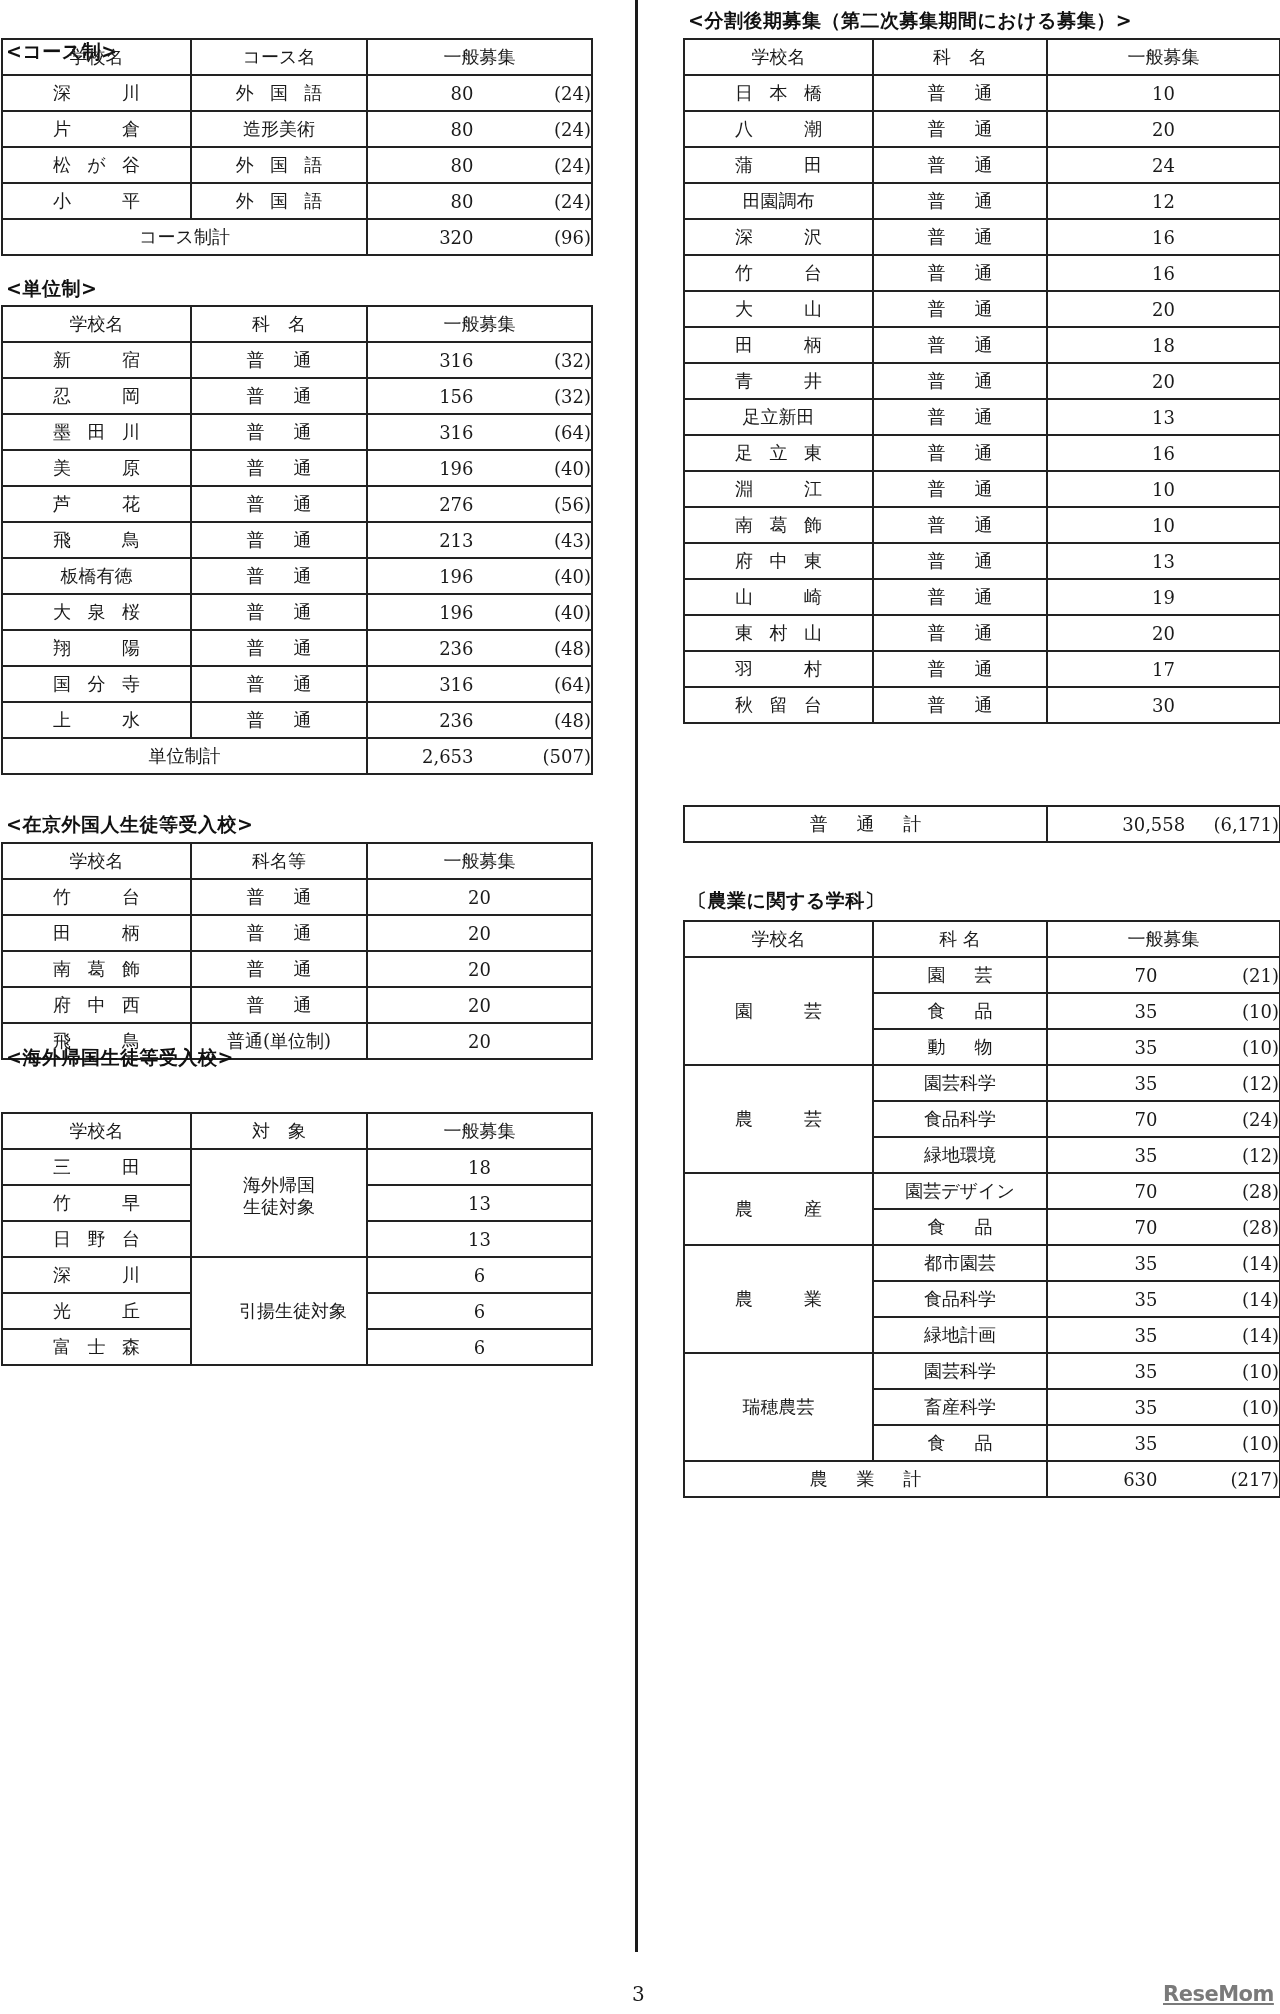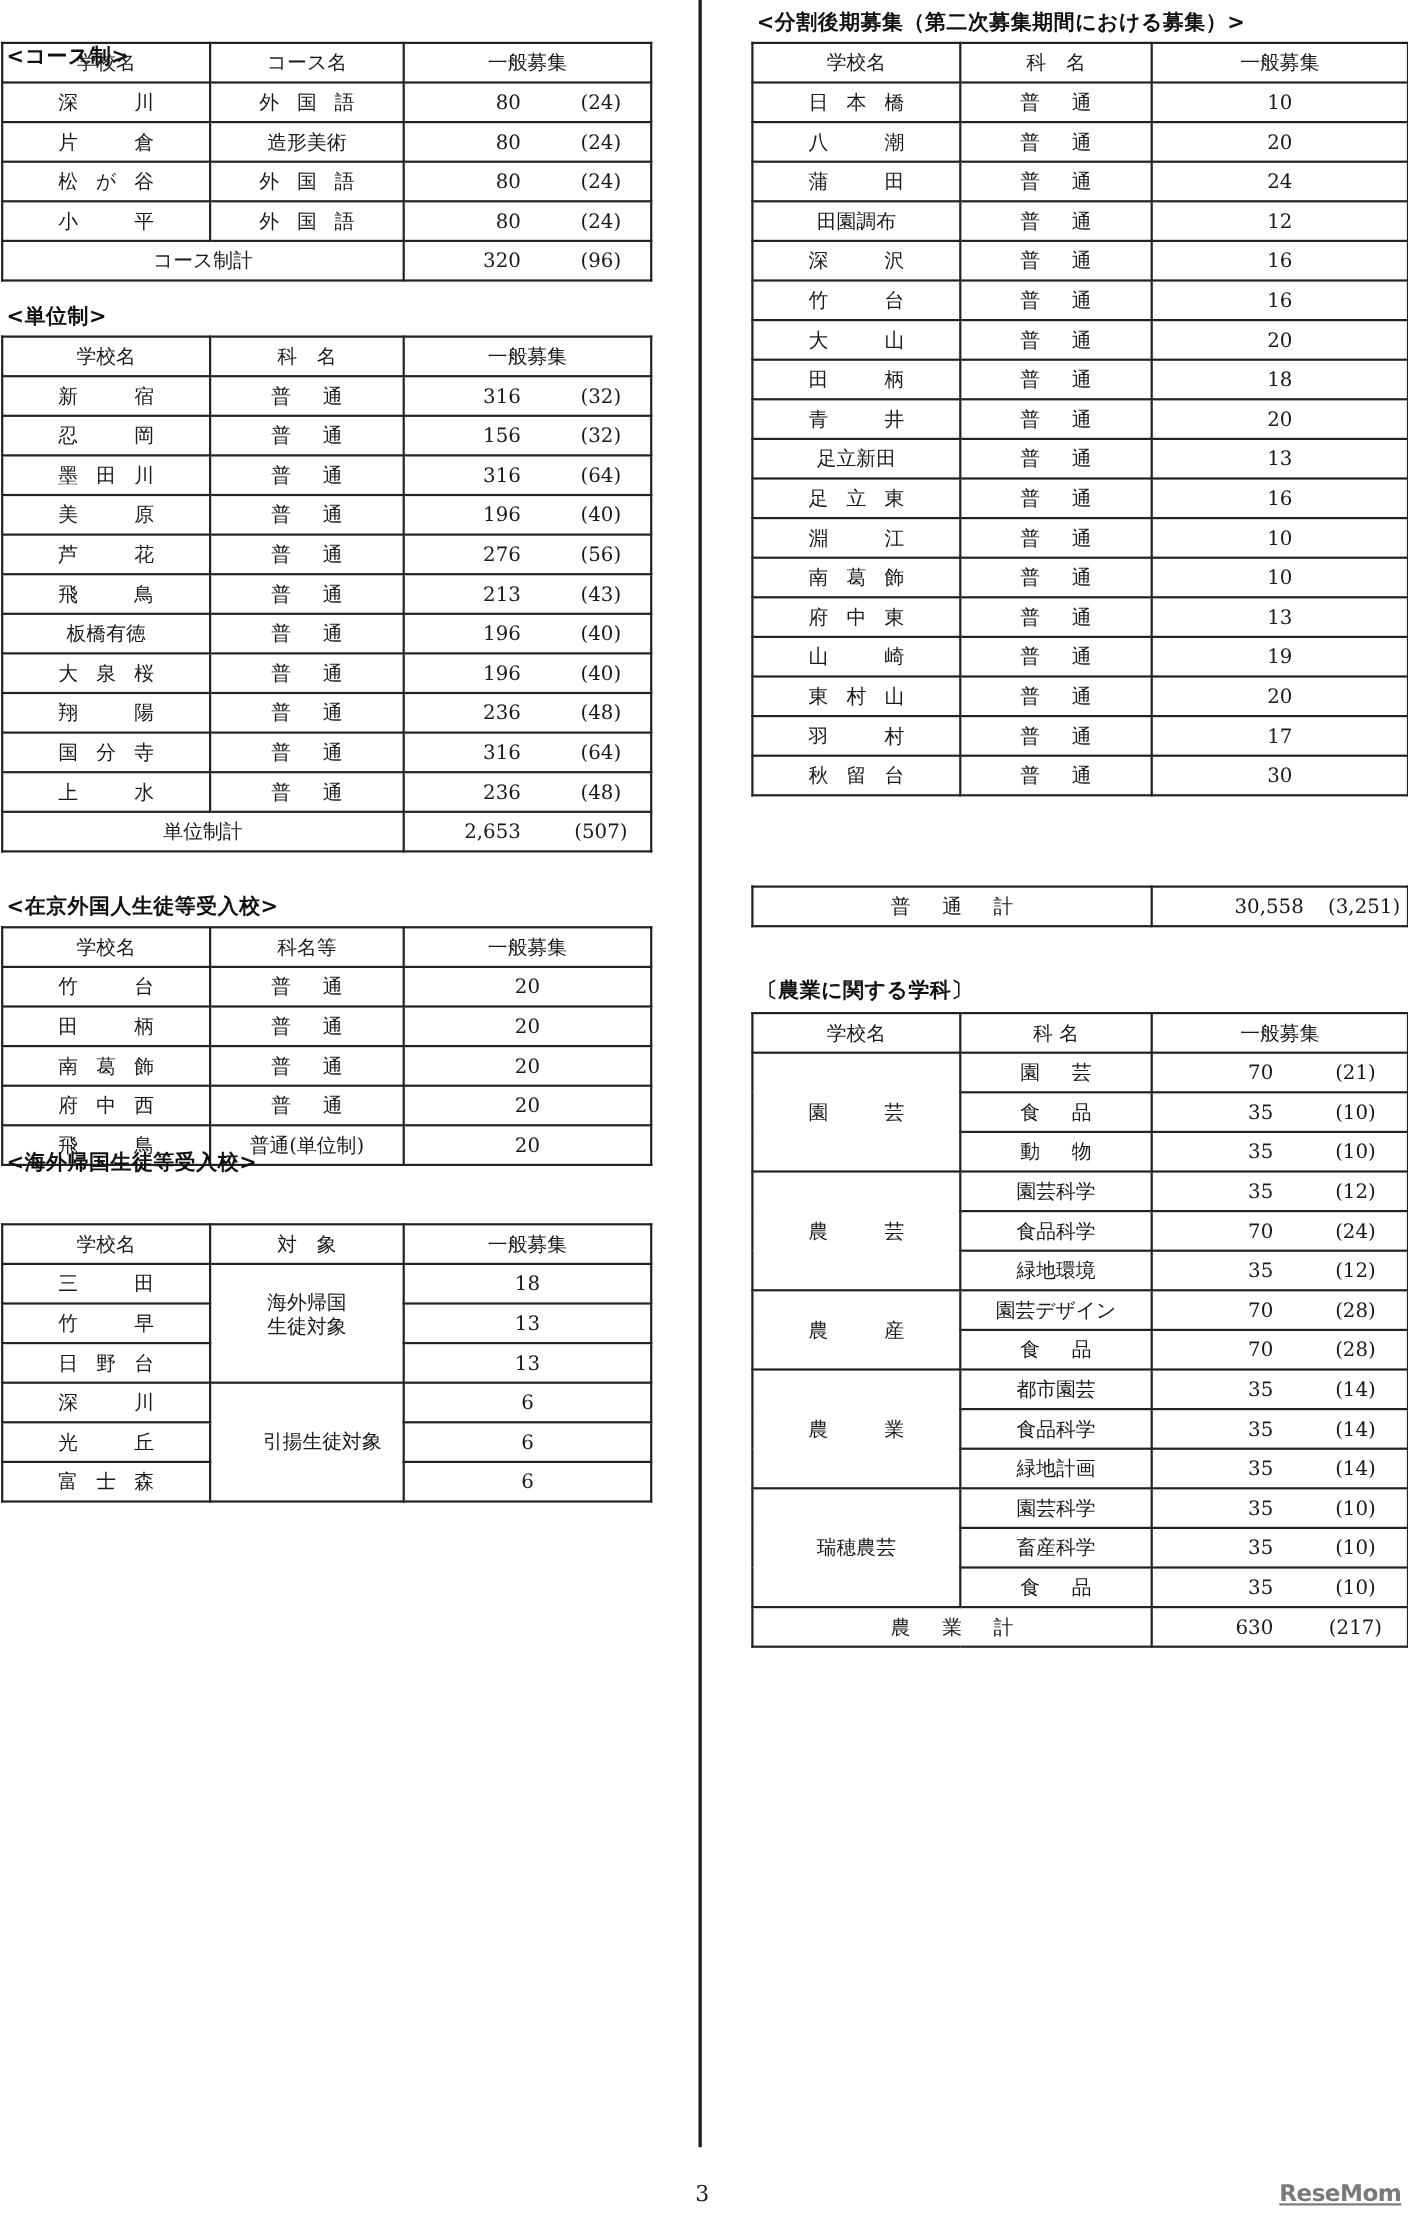--- a/index.html
+++ b/index.html
@@ -19,21 +19,21 @@
       font-size: 18px;
     }
     table.grid td {
       border: 2px solid #222; height: 34px; padding: 0; text-align: center;
       white-space: nowrap; overflow: hidden; vertical-align: middle;
     }
     table.grid tr.hdr td { font-weight: normal; }
     table.grid td.num { text-align: left; }
     .numwrap { display: inline-flex; width: 100%; }
     .numwrap .n { display: inline-block; width: 50%; text-align: right; padding-right: 6px; box-sizing: border-box; padding-left: 20px; }
-    .numwrap .p { display: inline-block; width: 50%; text-align: center; padding-left: 22px; box-sizing: border-box; }
+    .numwrap .p { display: inline-block; width: 50%; text-align: right; padding-left: 22px; box-sizing: border-box; }
     table.grid td.spaced { letter-spacing: 0.9em; text-indent: 0.9em; }
     table.grid td.wide { letter-spacing: 1.6em; text-indent: 1.6em; }
     table.grid td.inner-top { border-top: 1px solid #888; }
     .school {
       display: flex; justify-content: space-between; padding: 0 50px;
     }
     .school.four { justify-content: center; padding: 0; }
     .divider {
       position: absolute; left: 635px; top: 0; width: 3px; height: 1952px; background: #1a1a1a;
     }
@@ -645,21 +645,21 @@
 <table class="grid" id="t-gentotal" style="left:683px; top:805px; width:596px;">
   <colgroup>
       <col style="width:363px">
       <col style="width:233px">
     </colgroup>
   <tbody>
       <tr>
         <td class="wide">普通計</td>
         <td class="num"><div class="numwrap">
             <span class="n" style="width: 62%;">30,558</span>
-            <span class="p" style="width: 38%; padding-left: 10px;">(3,251)</span>
+            <span class="p" style="width: 38%; padding-left: 10px;">(6,171)</span>
           </div></td>
       </tr>
     </tbody>
 </table>
 
 <div class="section-title" style="left:688px; top:888px;">〔農業に関する学科〕</div>
 <table class="grid" id="t-agri" style="left:683px; top:920px; width:596px;">
   <colgroup>
       <col style="width:189px">
       <col style="width:174px">

